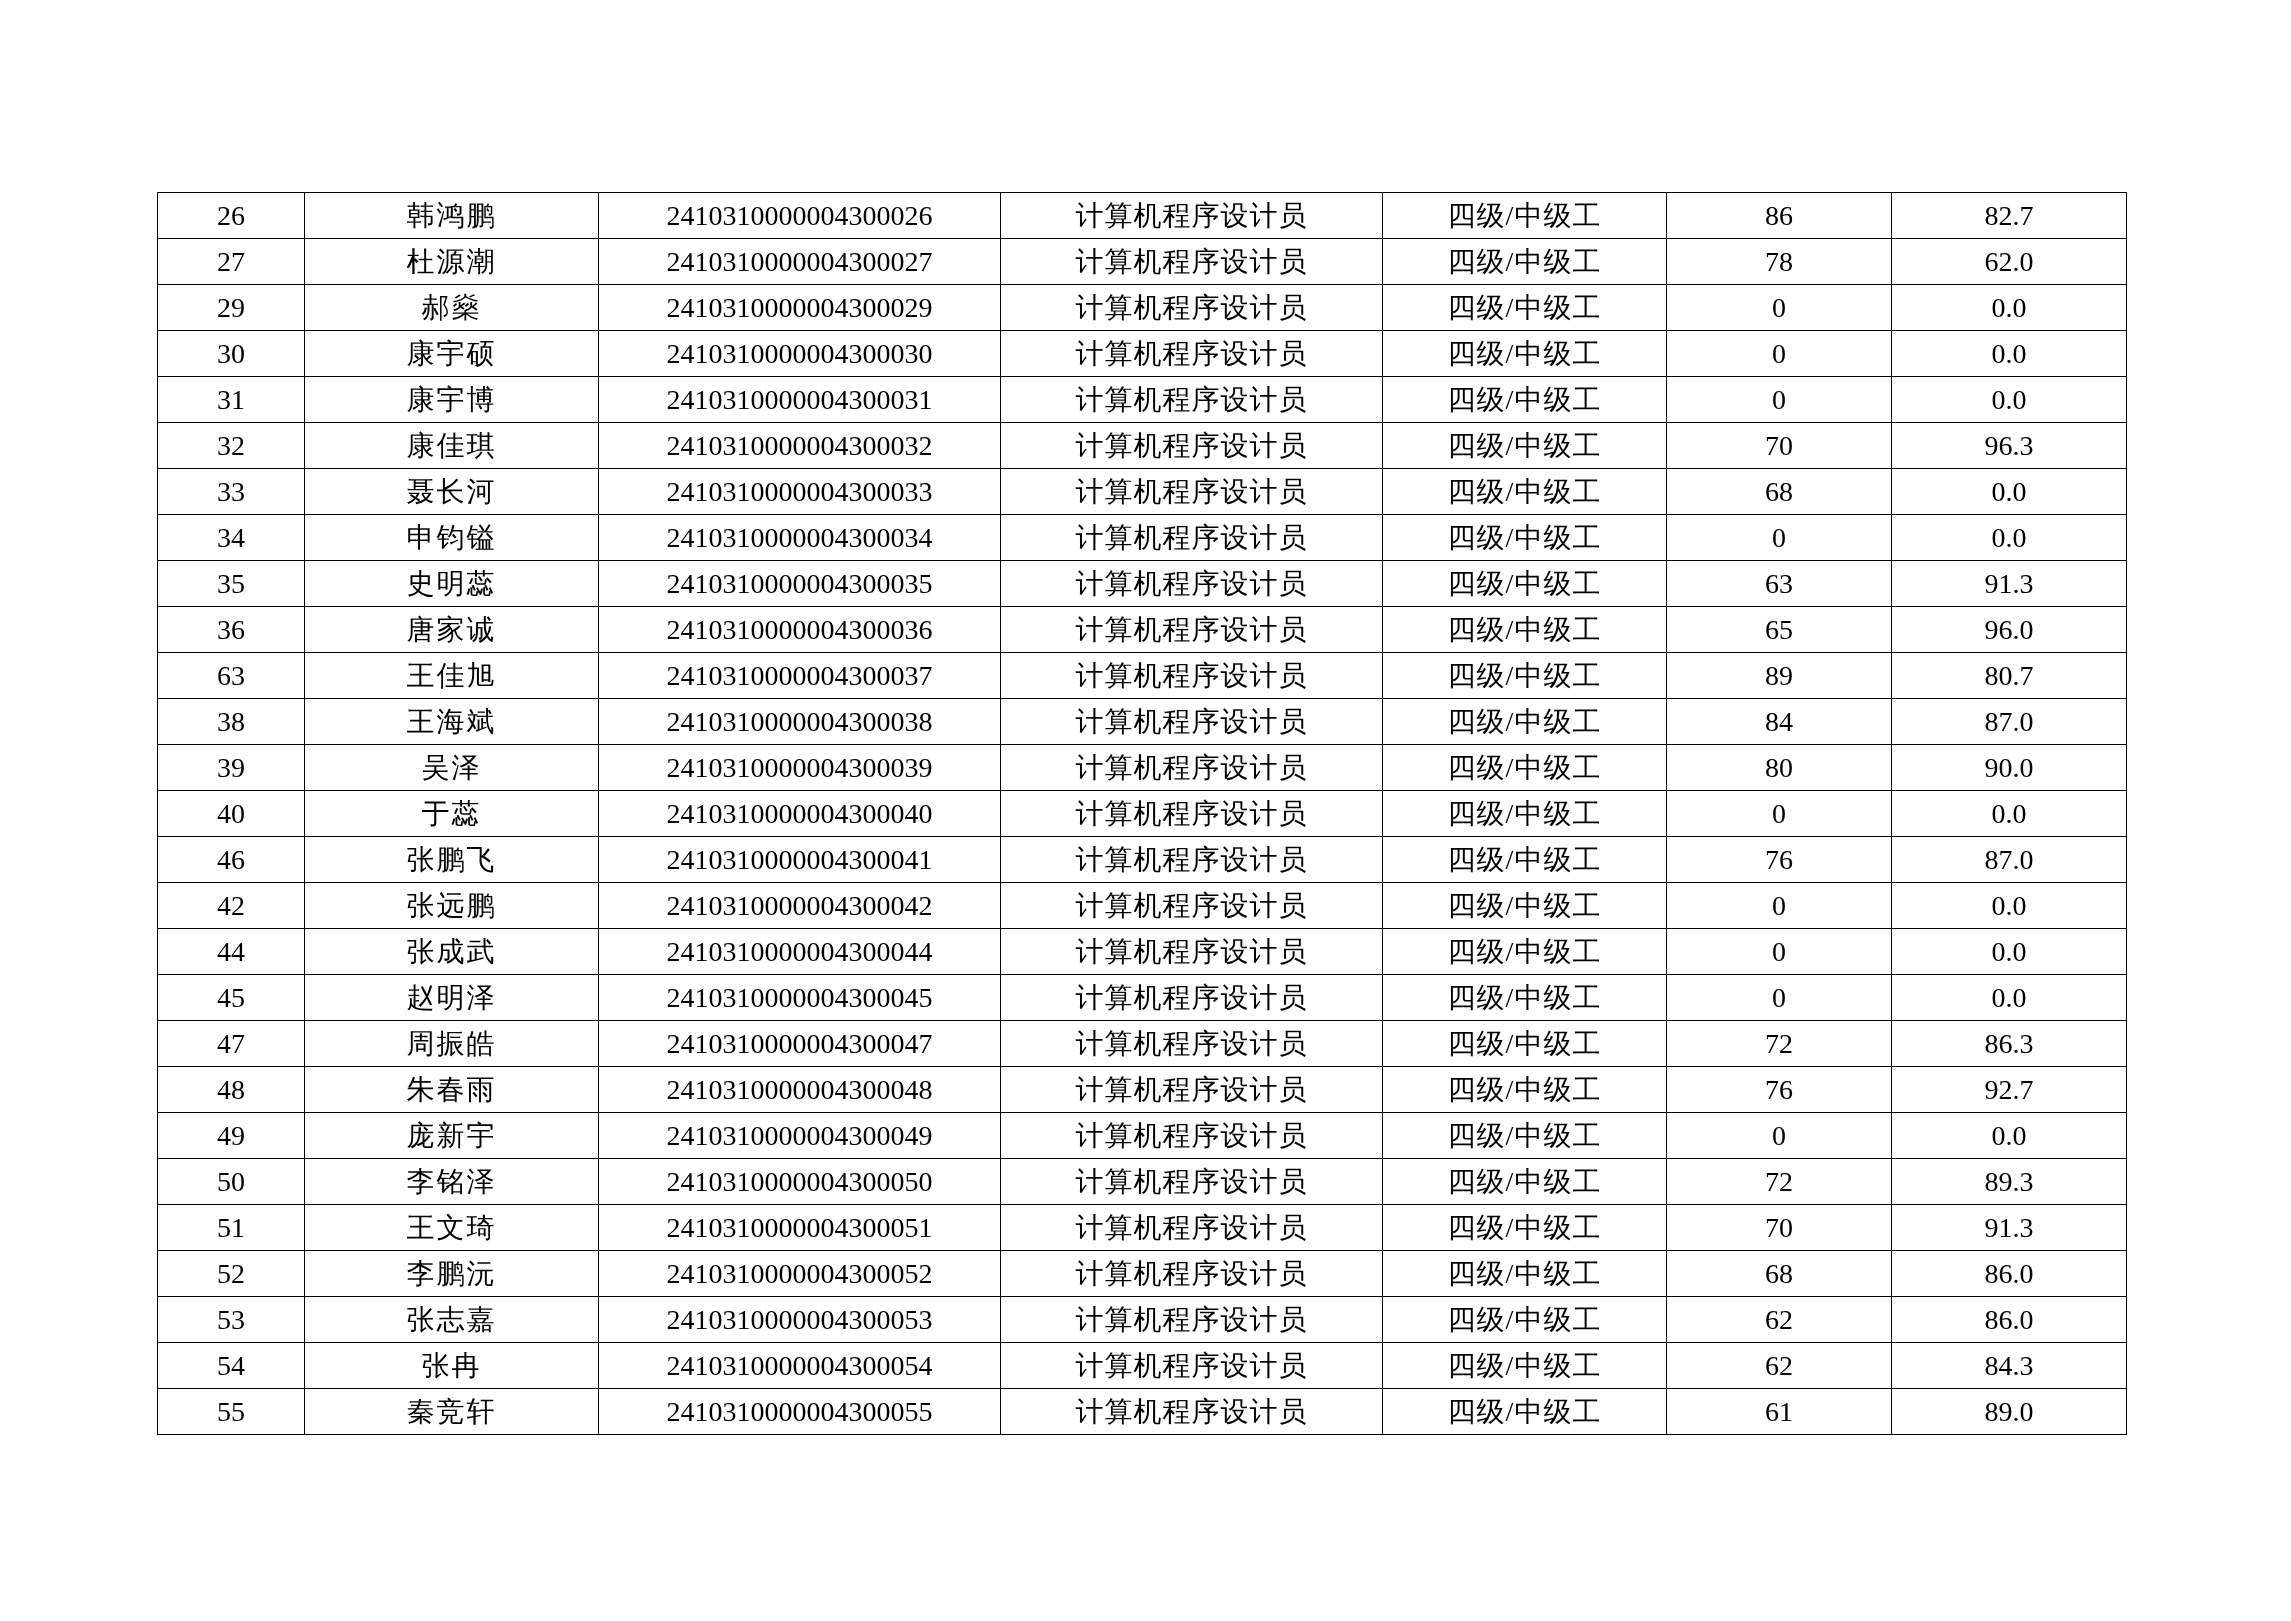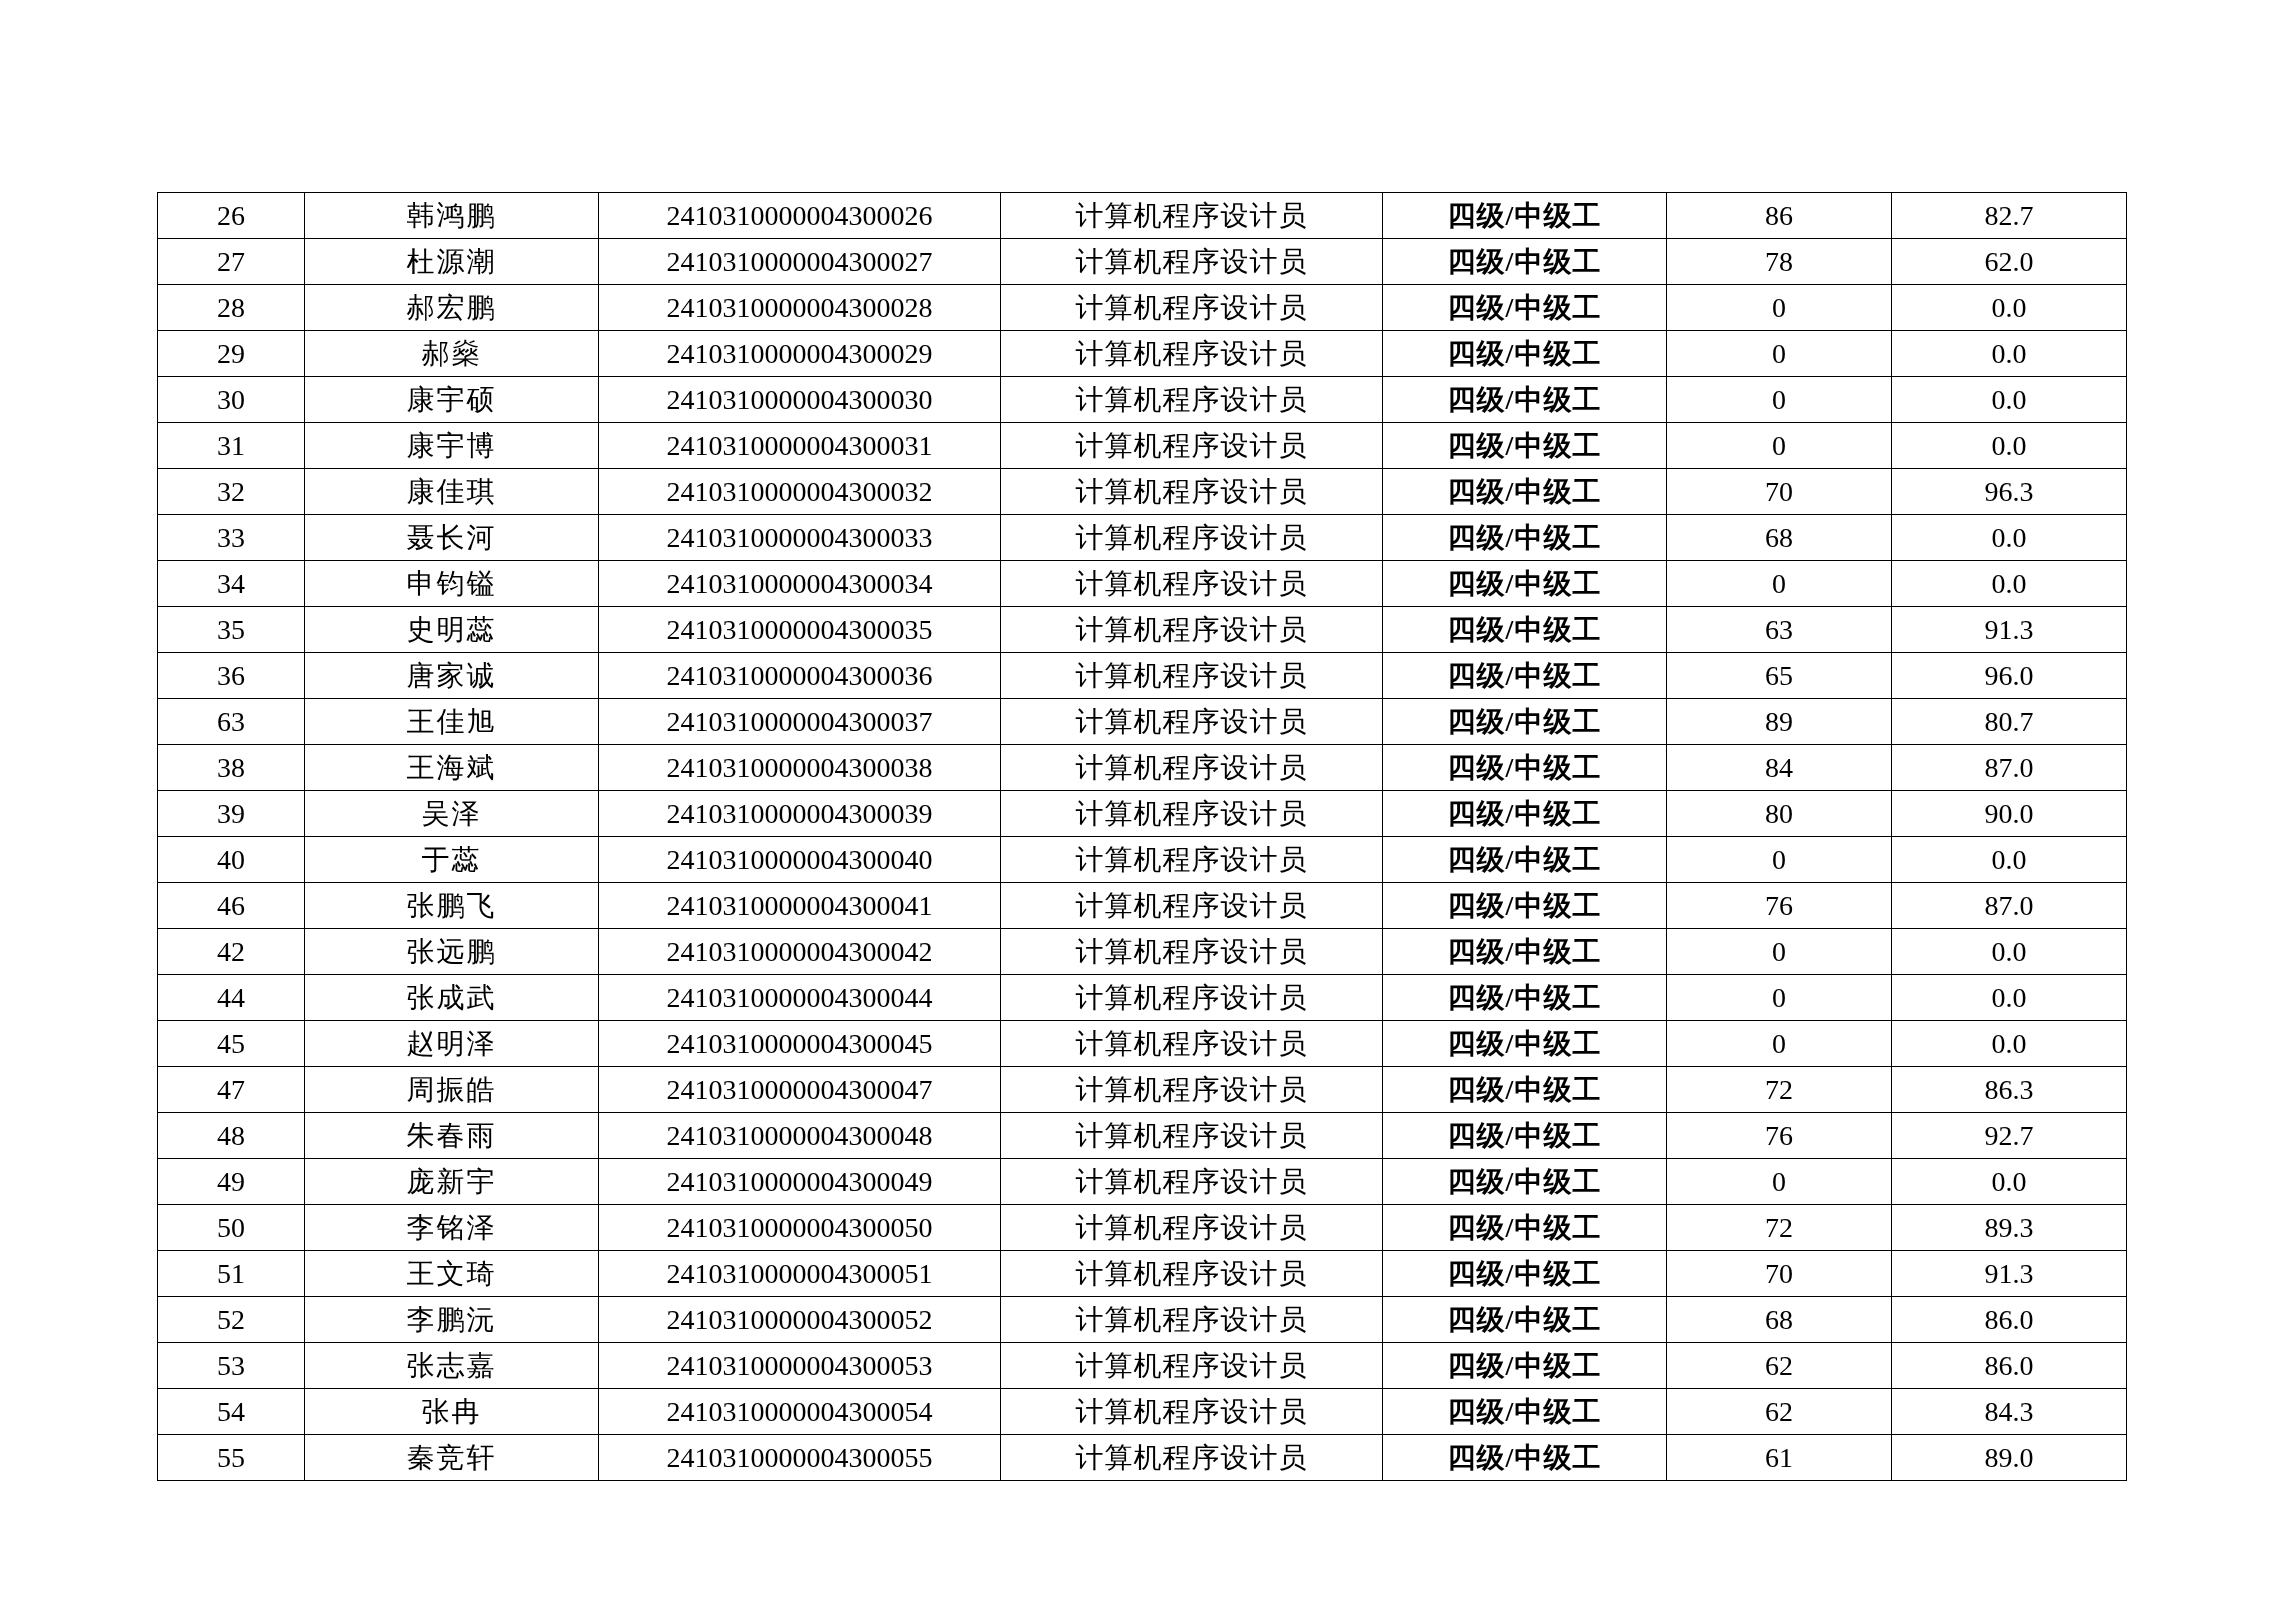--- a/index.html
+++ b/index.html
@@ -48,21 +48,21 @@
   col.c-id { width: 402px; }
   col.c-occupation { width: 382px; }
   col.c-level { width: 284px; }
   col.c-score1 { width: 225px; }
   col.c-score2 { width: 235px; }
 
   td.cell-index { font-size: 28px; }
   td.cell-name { letter-spacing: 2px; }
   td.cell-id { font-size: 28px; letter-spacing: 0px; }
   td.cell-occupation { letter-spacing: 1px; }
-  td.cell-level { letter-spacing: 1px; font-weight: bold; }
+  td.cell-level { letter-spacing: 1px; }
   td.cell-score { font-size: 28px; }
 </style>
 </head>
 <body>
 
 <div class="page">
   <div class="table-wrap">
     <table class="score-table">
       <colgroup>
         <col class="c-index">
@@ -86,29 +86,20 @@
           <tr>
             <td class="cell-index">27</td>
             <td class="cell-name">杜源潮</td>
             <td class="cell-id">2410310000004300027</td>
             <td class="cell-occupation">计算机程序设计员</td>
             <td class="cell-level">四级/中级工</td>
             <td class="cell-score">78</td>
             <td class="cell-score">62.0</td>
           </tr>
           <tr>
-            <td class="cell-index">28</td>
-            <td class="cell-name">郝宏鹏</td>
-            <td class="cell-id">2410310000004300028</td>
-            <td class="cell-occupation">计算机程序设计员</td>
-            <td class="cell-level">四级/中级工</td>
-            <td class="cell-score">0</td>
-            <td class="cell-score">0.0</td>
-          </tr>
-          <tr>
             <td class="cell-index">29</td>
             <td class="cell-name">郝燊</td>
             <td class="cell-id">2410310000004300029</td>
             <td class="cell-occupation">计算机程序设计员</td>
             <td class="cell-level">四级/中级工</td>
             <td class="cell-score">0</td>
             <td class="cell-score">0.0</td>
           </tr>
           <tr>
             <td class="cell-index">30</td>

